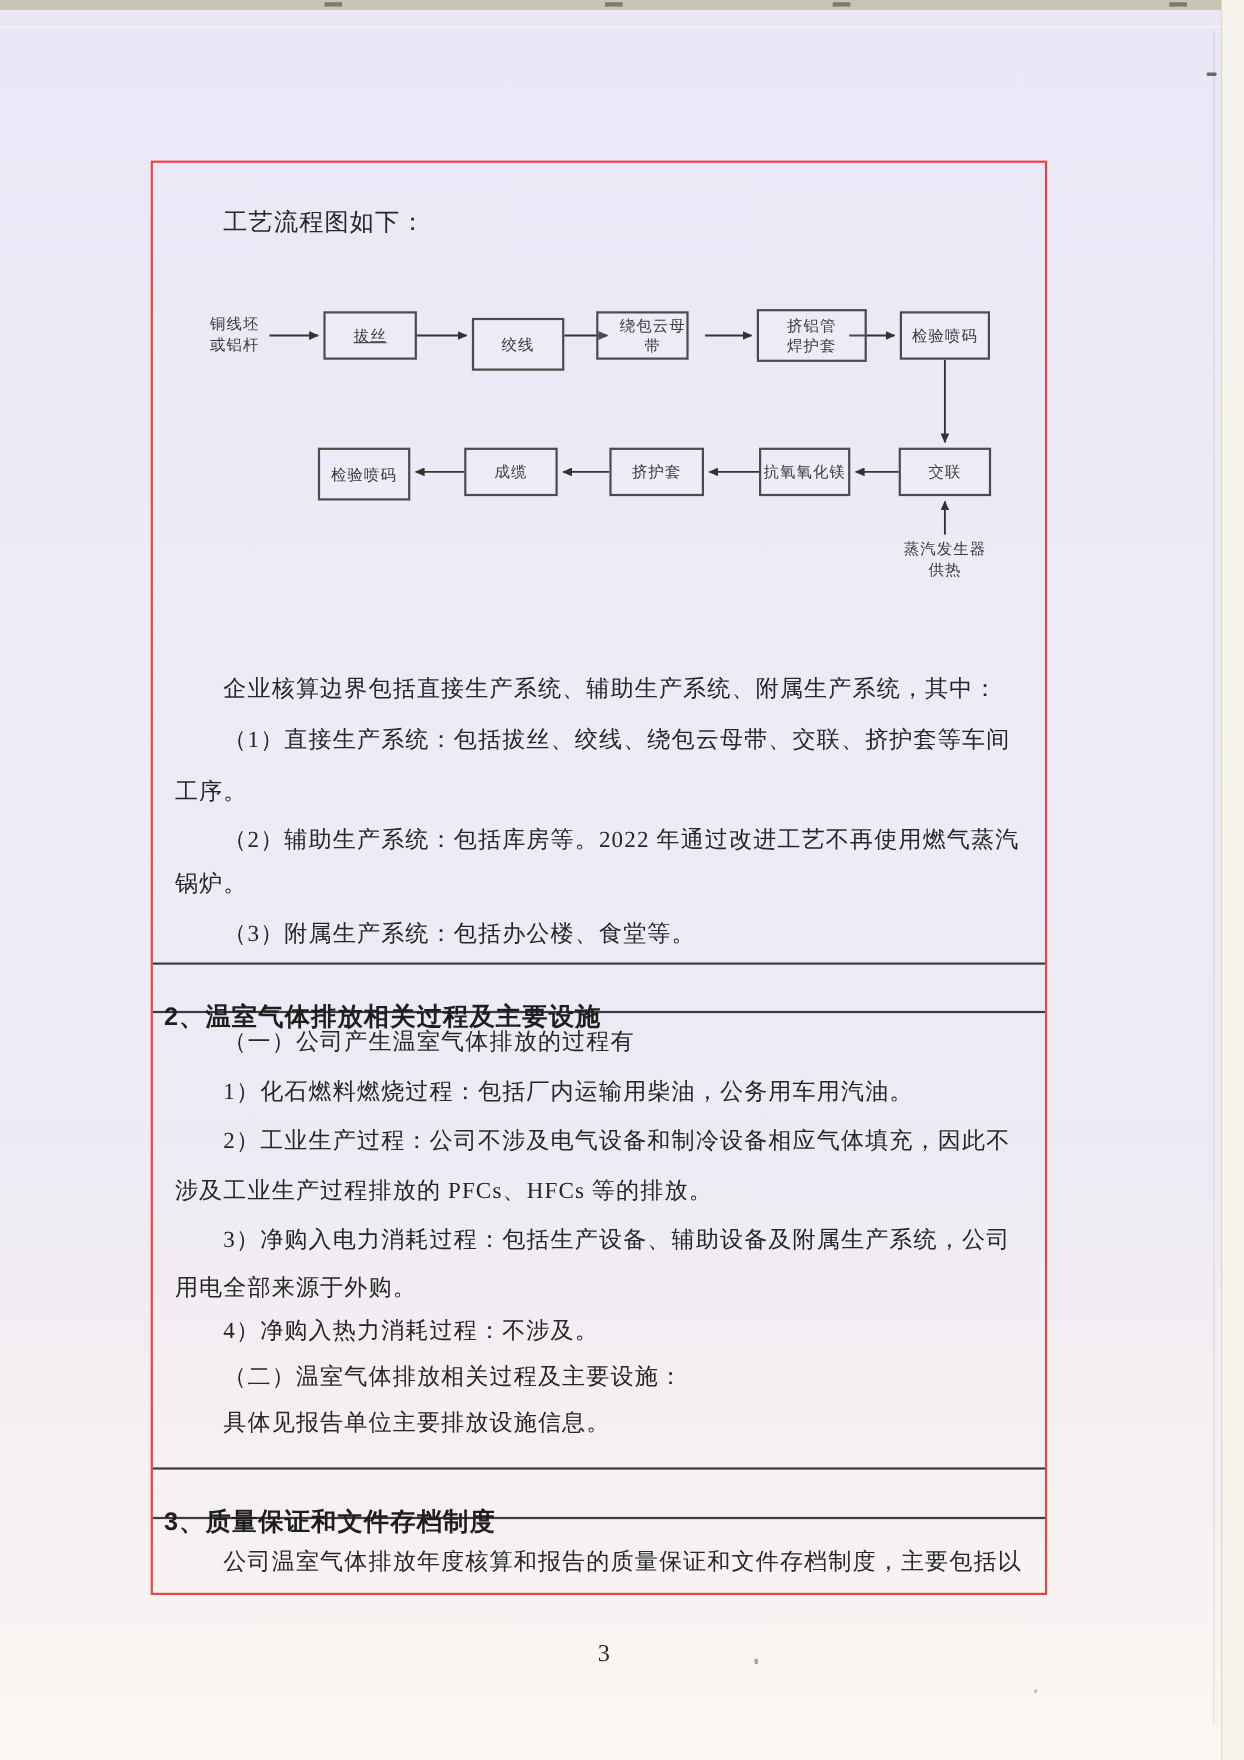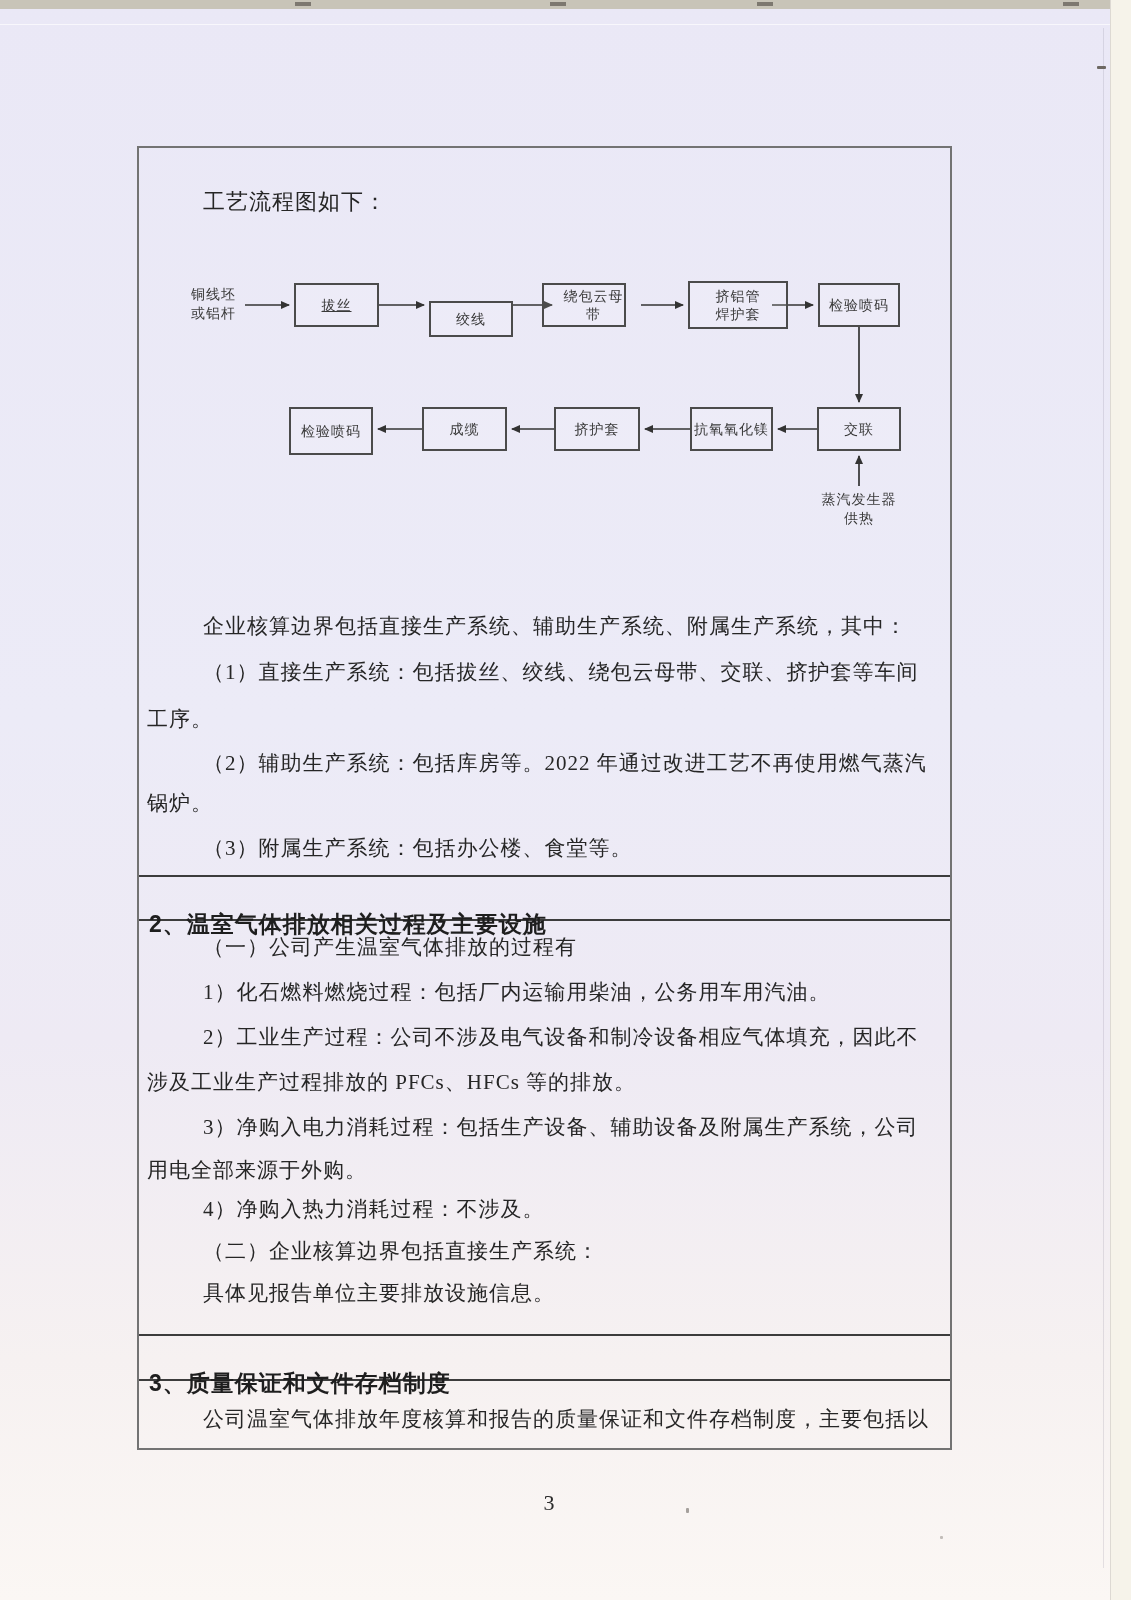--- a/index.html
+++ b/index.html
@@ -10,30 +10,30 @@
   }
   .scan-band{position:absolute;left:0;top:0;width:1131px;height:9px;background:#c8c4b8;}
   .scan-band .tick{position:absolute;top:2px;height:4px;width:16px;background:#7d7870;}
   .faint-hline{position:absolute;left:0;top:24px;width:1131px;height:1px;background:rgba(255,255,255,0.65);}
   .right-strip{position:absolute;left:1110px;top:0;width:21px;height:1600px;background:#f6f3ea;border-left:1px solid #ddd9d3;}
   .edge-line{position:absolute;left:1103px;top:28px;width:1px;height:1540px;background:rgba(120,115,140,0.18);}
   .speck{position:absolute;background:#6d6862;border-radius:1px;}
 
   .doc-table{
     position:absolute;left:137px;top:146px;width:811px;height:1300px;
-    border:2px solid #737373;
+    border:2px solid #ef4444;
   }
   .hline{position:absolute;left:0;right:0;height:0;border-top:2px solid #3c3c3c;}
 
   .line{
     position:absolute;left:0;right:6px;height:30px;line-height:30px;
     font-size:21px;letter-spacing:1px;white-space:nowrap;color:#262626;
   }
   .line.indent{padding-left:64px;}
-  .line.flush{padding-left:8px;}
+  .line.flush{padding-left:20px;}
   .sec-header{
     position:absolute;left:0;right:0;height:32px;line-height:32px;padding-left:10px;
     font-family:"Liberation Sans","DejaVu Sans",sans-serif;font-weight:bold;
     font-size:23px;letter-spacing:1px;color:#1e1e1e;white-space:nowrap;margin-top:27px;
   }
 
   
   .flowchart{position:absolute;left:0;top:120px;width:811px;height:262px;}
   .fc-box{
     position:absolute;border:2px solid #4b4b4b;background:rgba(255,255,255,0.12);
@@ -102,21 +102,21 @@
     </svg>
 
     <div class="fc-label" style="left:52px;top:17px;width:60px;">
       <span style="display:block">铜线坯</span>
       <span style="display:block">或铝杆</span>
     </div>
 
     <div class="fc-box" style="left:155px;top:15px;width:85px;height:44px;text-decoration:underline;">
       <span>拔丝</span>
     </div>
-    <div class="fc-box" style="left:290px;top:33px;width:84px;height:36px;">
+    <div class="fc-box" style="left:290px;top:21px;width:84px;height:48px;">
       <span>绞线</span>
     </div>
     <div class="fc-box" style="left:403px;top:15px;width:84px;height:44px;padding-left:19px;">
       <span>绕包云母带</span>
     </div>
     <div class="fc-box" style="left:549px;top:13px;width:100px;height:48px;">
       <span>挤铝管</span>
       <span>焊护套</span>
     </div>
     <div class="fc-box" style="left:679px;top:15px;width:82px;height:44px;">
@@ -154,21 +154,21 @@
 
   <div class="sec-header" style="top:733px">2、温室气体排放相关过程及主要设施</div>
 
   <div class="line indent" style="top:784px">（一）公司产生温室气体排放的过程有</div>
   <div class="line indent" style="top:829px">1）化石燃料燃烧过程：包括厂内运输用柴油，公务用车用汽油。</div>
   <div class="line indent" style="top:874px">2）工业生产过程：公司不涉及电气设备和制冷设备相应气体填充，因此不</div>
   <div class="line flush" style="top:919px">涉及工业生产过程排放的 PFCs、HFCs 等的排放。</div>
   <div class="line indent" style="top:964px">3）净购入电力消耗过程：包括生产设备、辅助设备及附属生产系统，公司</div>
   <div class="line flush" style="top:1007px">用电全部来源于外购。</div>
   <div class="line indent" style="top:1046px">4）净购入热力消耗过程：不涉及。</div>
-  <div class="line indent" style="top:1088px">（二）企业核算边界包括直接生产系统：</div>
+  <div class="line indent" style="top:1088px">（二）温室气体排放相关过程及主要设施：</div>
   <div class="line indent" style="top:1130px">具体见报告单位主要排放设施信息。</div>
 
   <div class="sec-header" style="top:1192px">3、质量保证和文件存档制度</div>
 
   <div class="line indent" style="top:1256px">公司温室气体排放年度核算和报告的质量保证和文件存档制度，主要包括以</div>
 
 </div>
 
 <div class="page-number">3</div>
 

